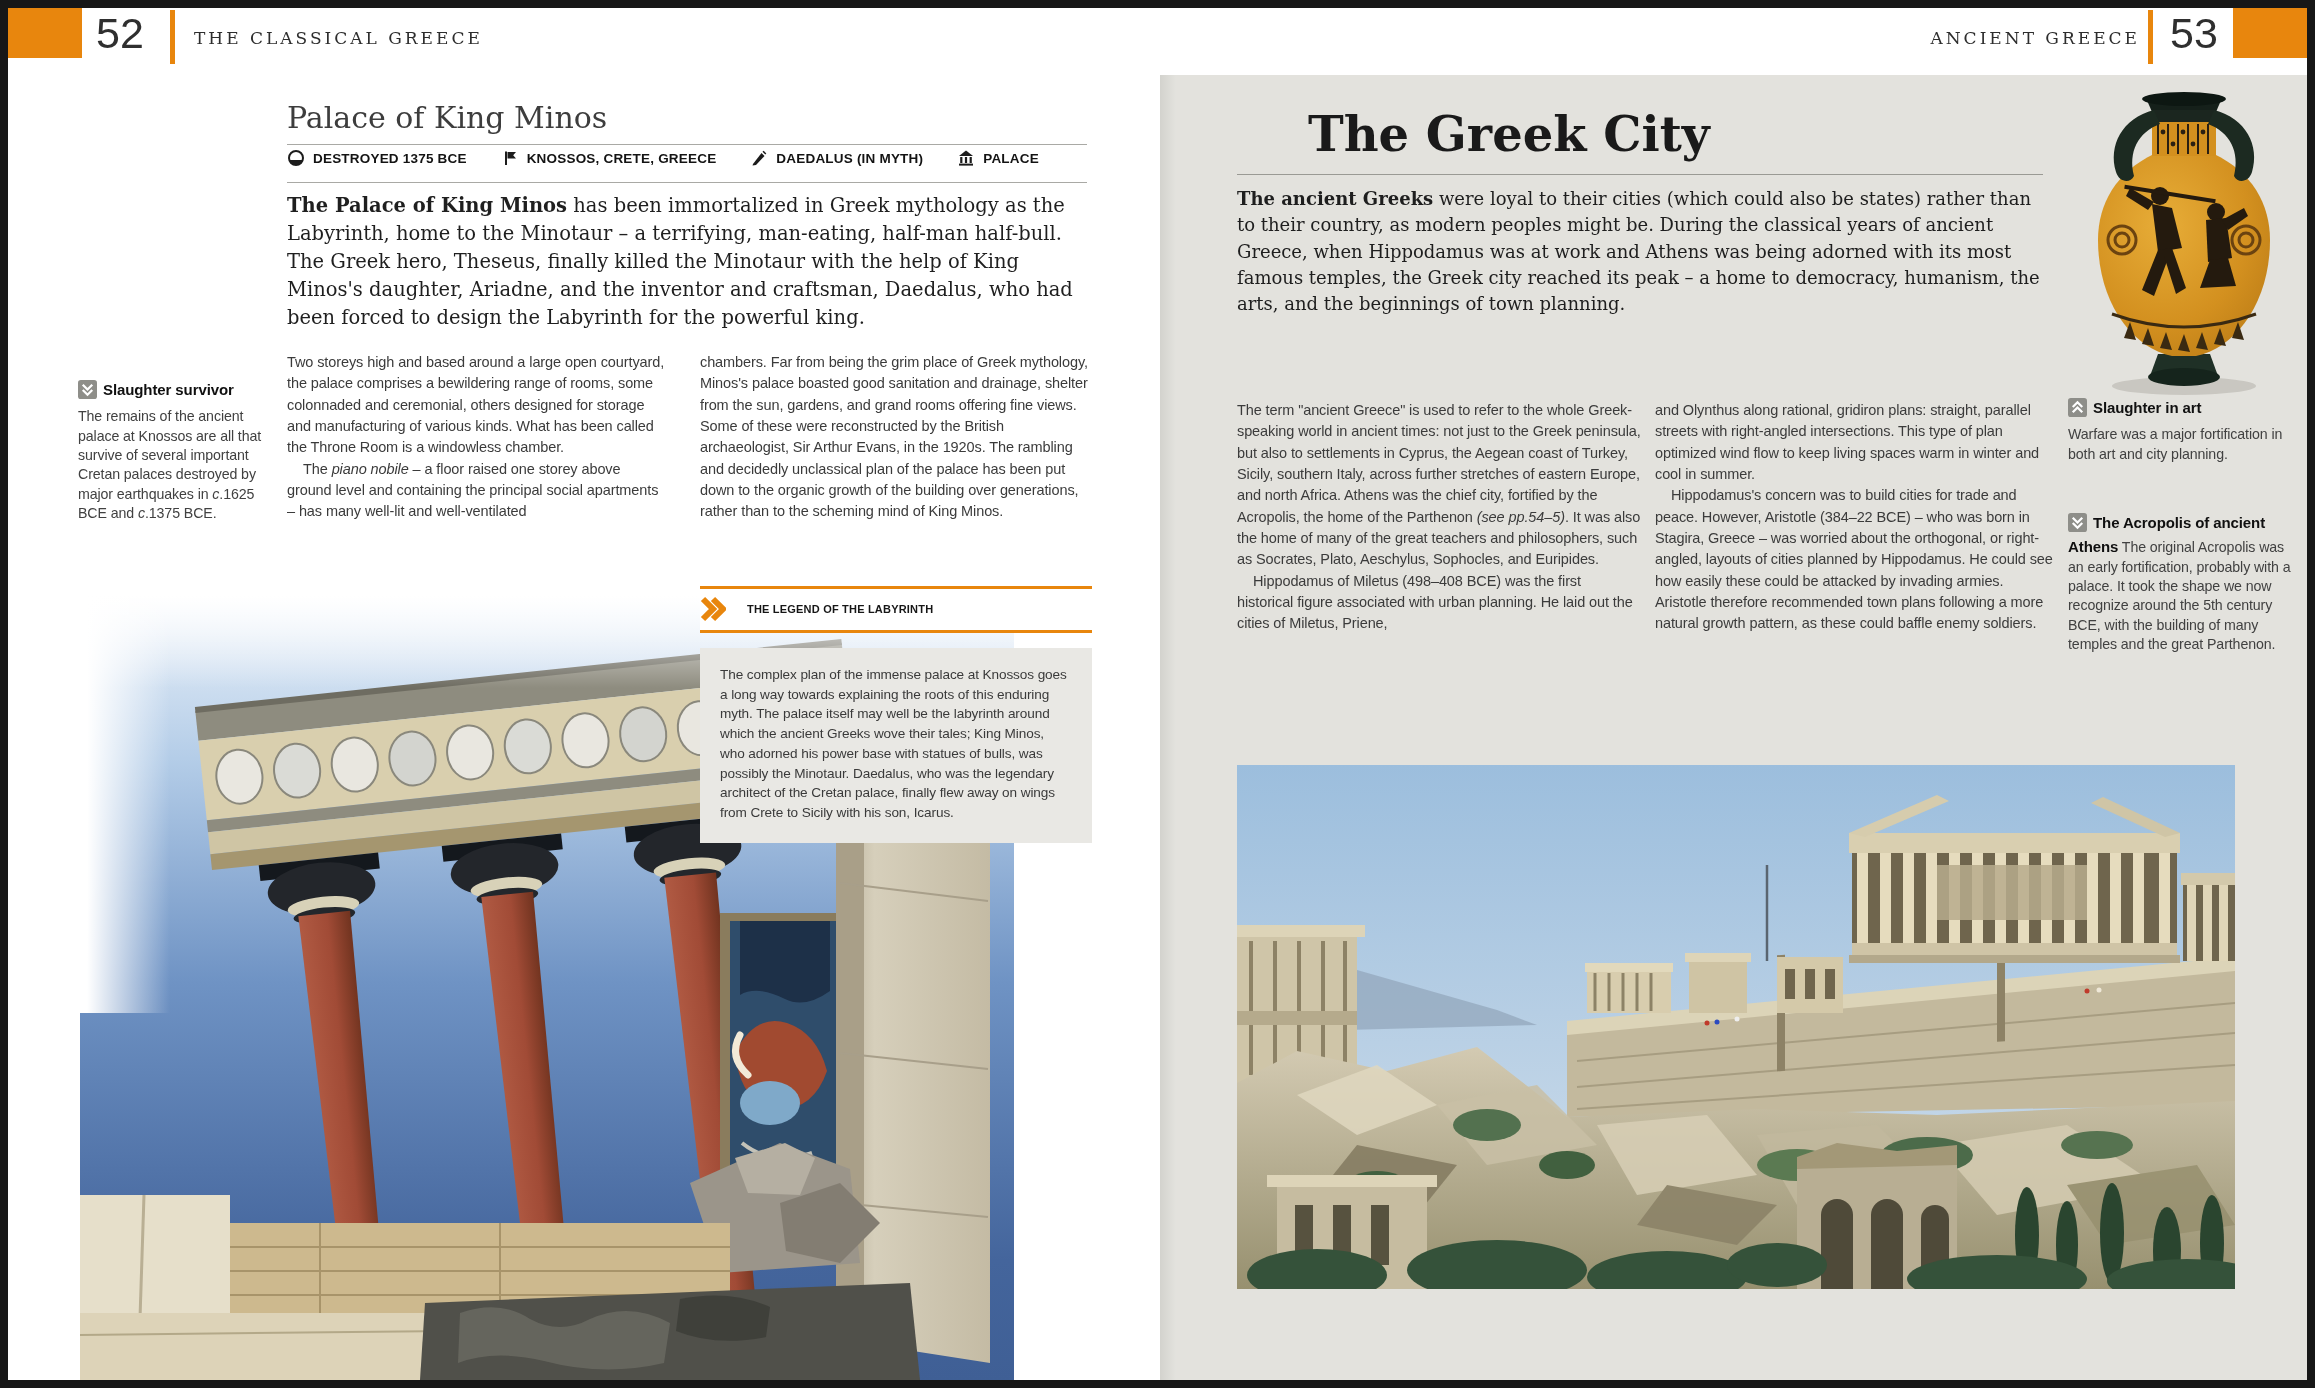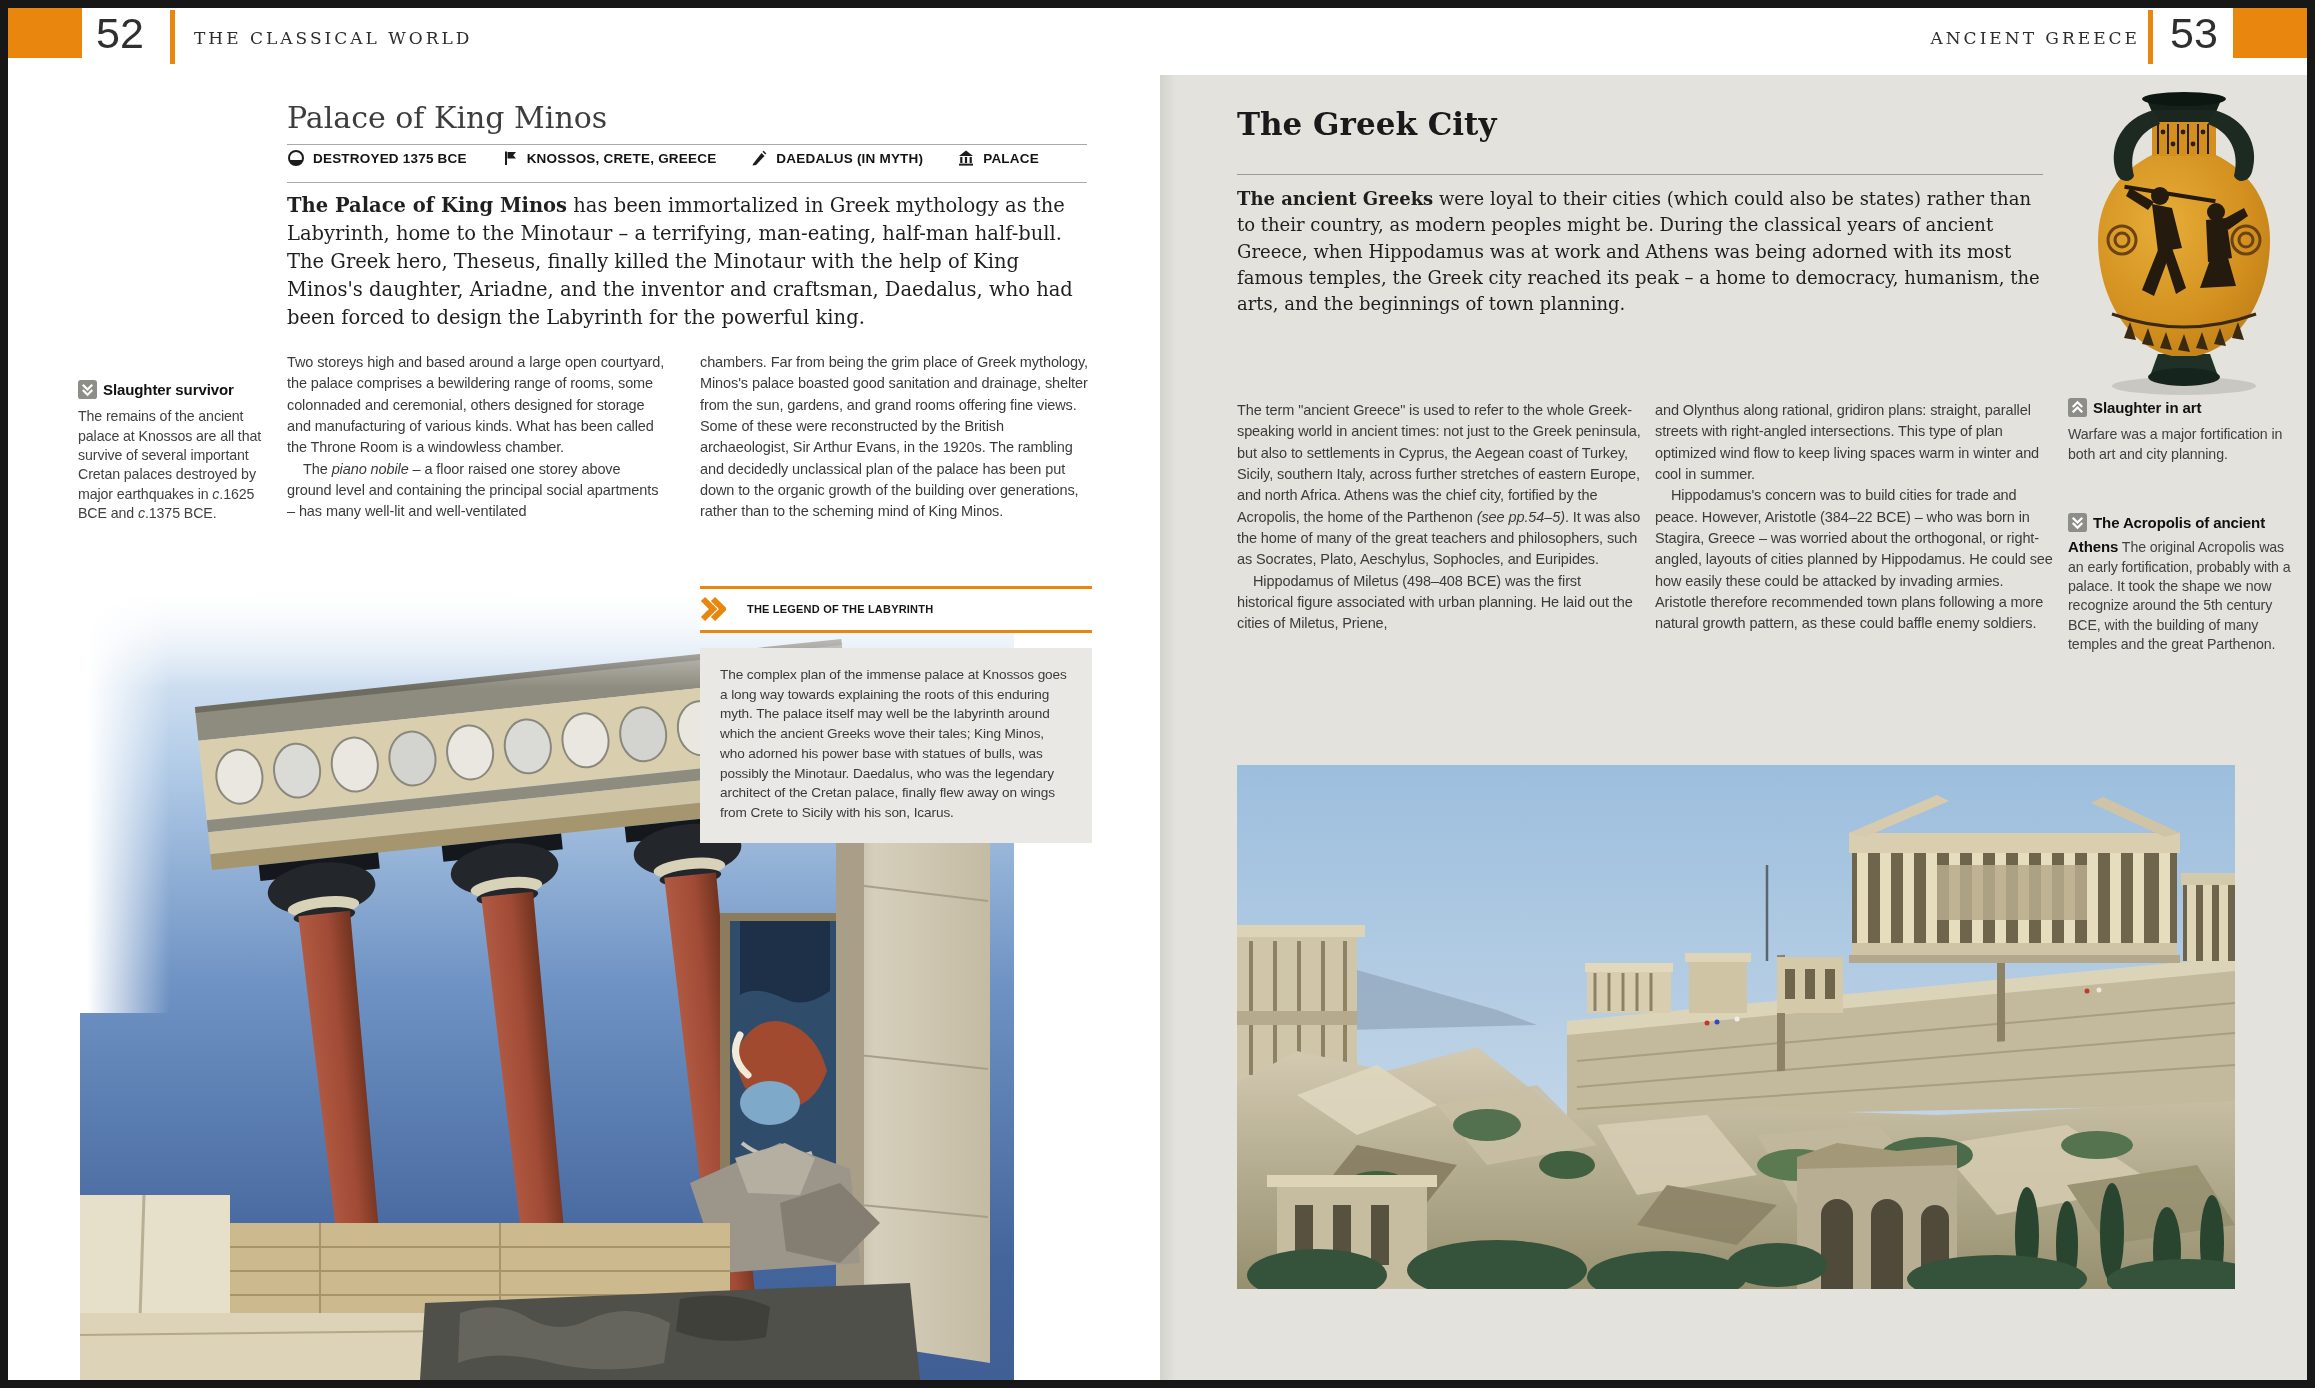--- a/index.html
+++ b/index.html
@@ -34,21 +34,21 @@
   .l-side{left:70px;top:372px;width:198px;}
   .r-cap1{left:2060px;top:390px;width:230px;}
   .r-cap2{left:2060px;top:505px;width:230px;}
   .side p{margin:3px 0 0 0;}
   
   .legend-head{left:692px;top:578px;width:392px;background:#ffffff;border-top:3px solid #e8860d;border-bottom:3px solid #e8860d;padding:7px 0 8px 0;display:flex;align-items:center;}
   .legend-head .txt{font-size:11px;font-weight:bold;color:#161616;letter-spacing:.2px;margin-left:21px;}
   .legend-box{left:692px;top:640px;width:392px;background:#e9e8e4;box-sizing:border-box;padding:17px 20px 20px 20px;
               font-size:13.6px;line-height:1.45;color:#3a3a3a;letter-spacing:-.1px;}
   
-  .r-title{left:1229px;top:98px;font-family:"DejaVu Serif",serif;font-size:31px;font-weight:bold;color:#1a1a1a;}
+  .r-title{left:1300px;top:98px;font-family:"DejaVu Serif",serif;font-size:48px;font-weight:bold;color:#1a1a1a;}
   .r-intro{left:1229px;top:178px;width:808px;font-family:"DejaVu Serif",serif;font-size:18px;line-height:1.46;color:#1e1e1e;}
   .r-col1{left:1229px;top:392px;width:404px;}
   .r-col2{left:1647px;top:392px;width:398px;}
   .seg-b{font-weight:bold;}
   .seg-i{font-style:italic;}
   
   .photo{overflow:hidden;}
   .feather-top{background:linear-gradient(to bottom,#ffffff 12%,rgba(255,255,255,0));}
   .feather-left{background:linear-gradient(to right,#ffffff 8%,rgba(255,255,255,0));}
 </style>
@@ -56,21 +56,21 @@
 <body>
 
 <div class="spread">
 
   <div class="abs rightpage"></div>
   <div class="abs gutter"></div>
 
   <div class="abs tab" style="left:0;"></div>
   <div class="abs pagenum" style="left:88px;">52</div>
   <div class="abs obar" style="left:162px;"></div>
-  <div class="abs runhead" style="left:186px;">THE CLASSICAL WORLD</div>
+  <div class="abs runhead" style="left:186px;">THE CLASSICAL GREECE</div>
 
   <div class="abs runhead" style="right:167px;left:auto;">ANCIENT GREECE</div>
   <div class="abs obar" style="left:2140px;"></div>
   <div class="abs pagenum" style="left:2162px;">53</div>
   <div class="abs tab" style="left:2225px;"></div>
 
   <div class="abs l-title">Palace of King Minos</div>
   <div class="abs rule" style="left:279px;top:136px;width:800px;"></div>
 
   <div class="abs meta">

